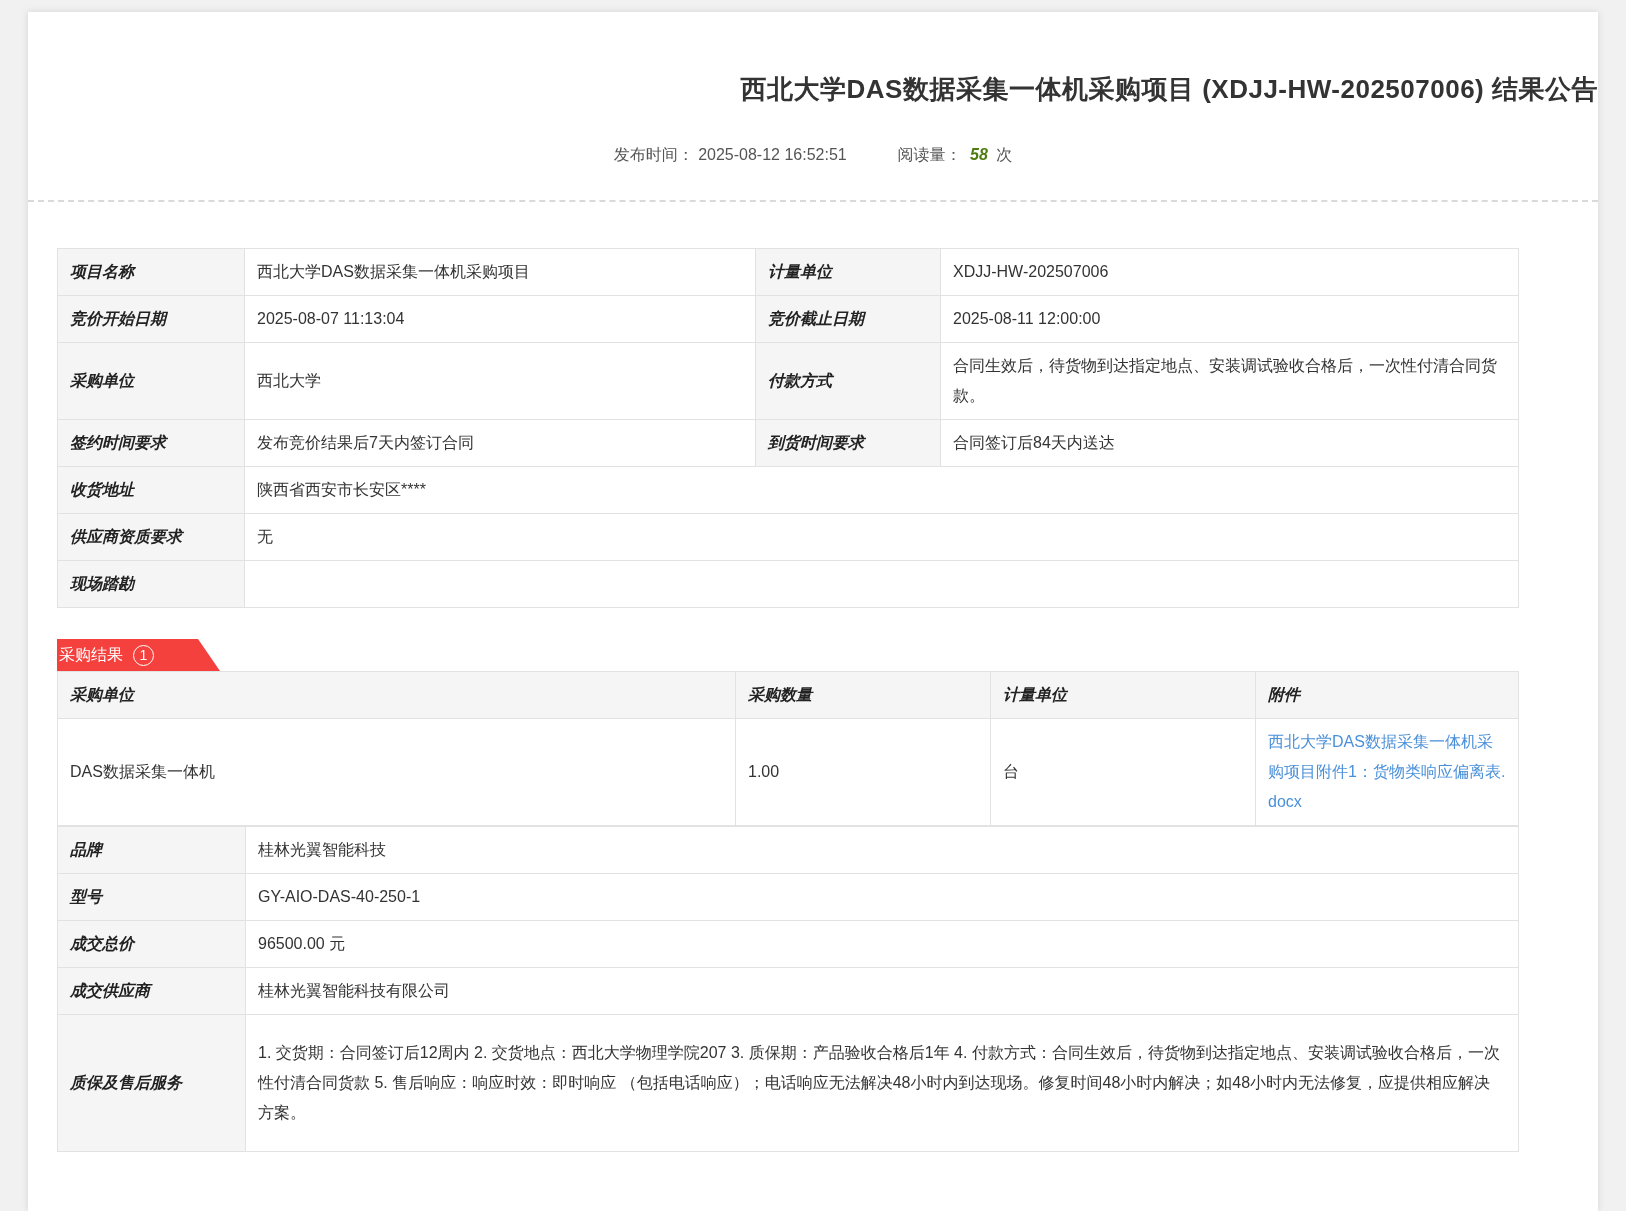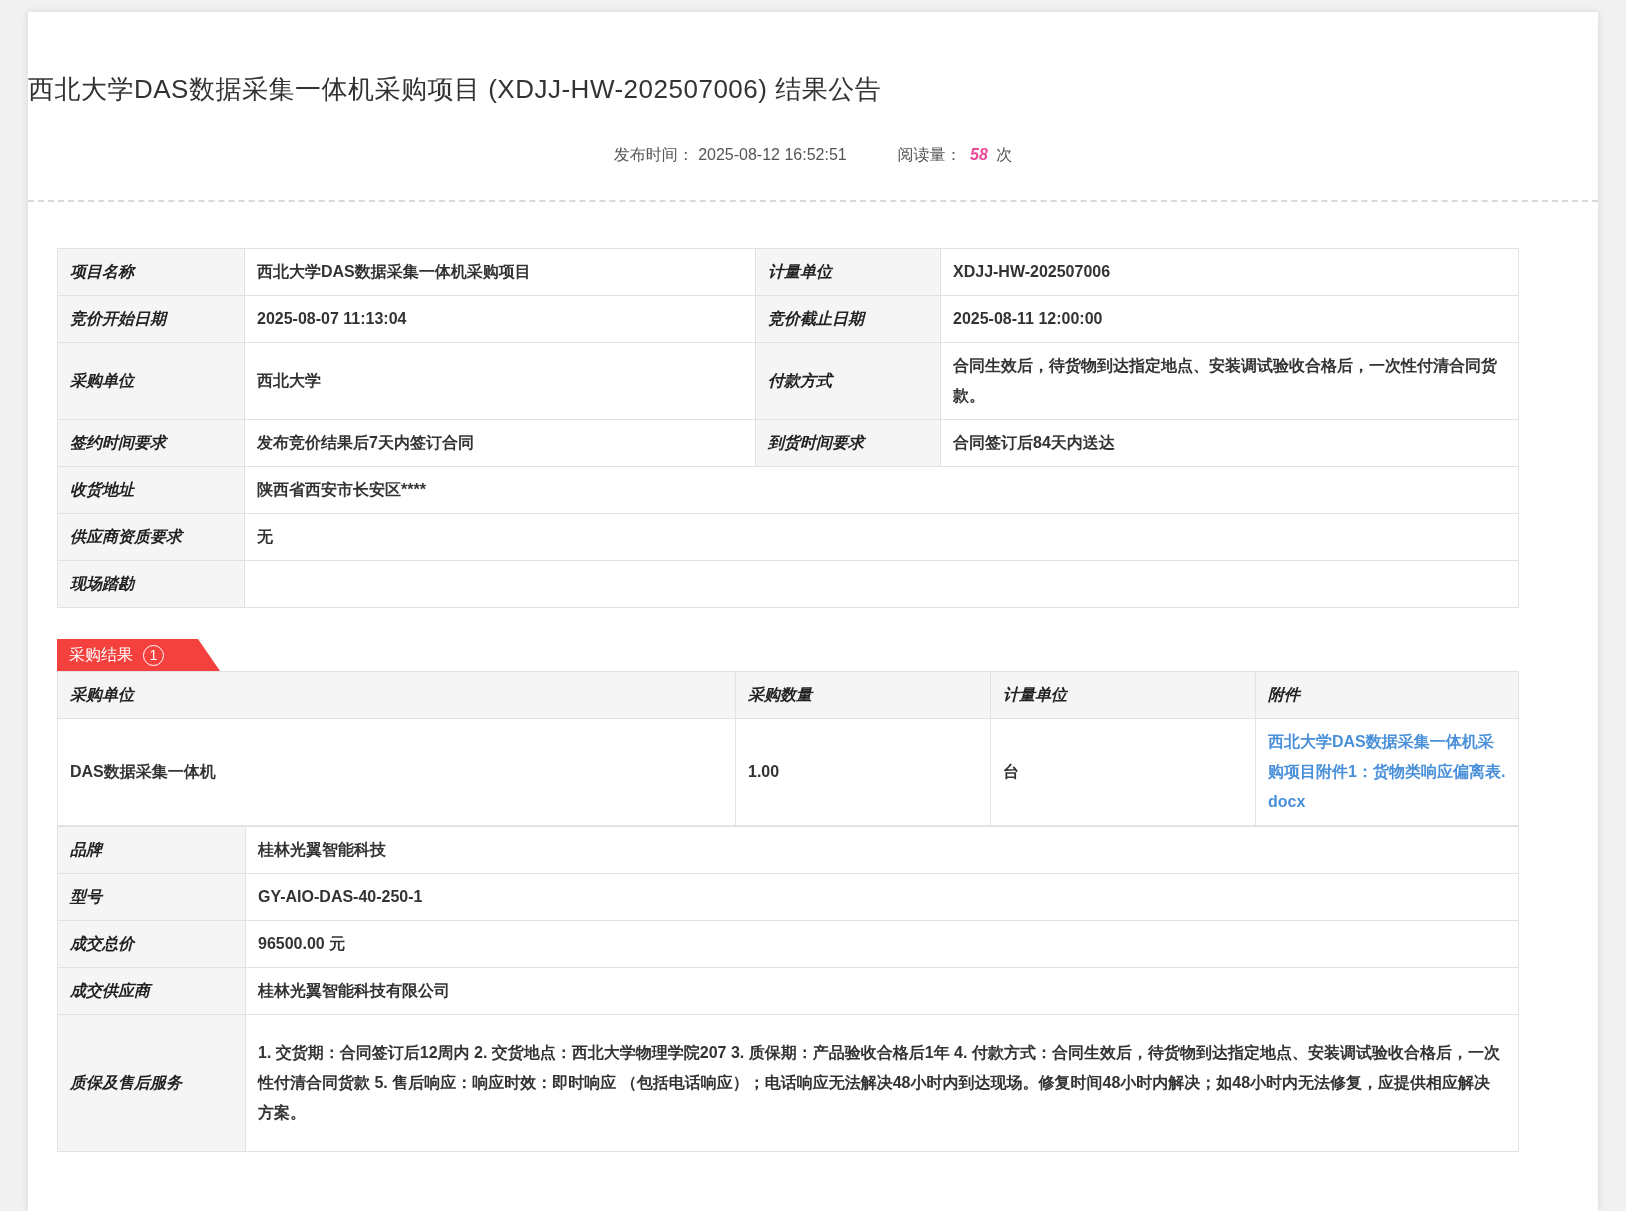--- a/index.html
+++ b/index.html
@@ -12,35 +12,35 @@
   .card {
     position: absolute;
     left: 28px; top: 12px;
     width: 1570px; height: 1199px;
     background: #ffffff;
     box-shadow: 0 0 7px rgba(0,0,0,0.12);
     overflow: hidden;
   }
   .page-title {
     margin-top: 60px;
-    text-align: left;
+    text-align: right;
     font-size: 26px;
-    font-weight: normal;
+    font-weight: bold;
     color: #333;
     letter-spacing: 0.5px;
   }
   .meta {
     margin-top: 38px;
     text-align: center;
     font-size: 16px;
     color: #555;
   }
   .meta .gap { display: inline-block; width: 42px; }
   .meta .views-count {
-    color: #ec4899;
+    color: #4d7c0f;
     font-style: italic;
     font-weight: bold;
     margin: 0 4px;
   }
   .divider {
     margin-top: 34px;
     border-top: 2px dashed #d9d9d9;
     width: 100%;
   }
   .content { padding-left: 29px; width: 1490px; }
@@ -54,36 +54,36 @@
     word-break: break-all;
     line-height: 30px;
   }
   td.label, th.hdr {
     background: #f5f5f5;
     font-weight: bold;
     color: #222;
     text-align: left;
     font-style: italic;
   }
-  td.value { background: #fff; color: #333; font-weight: bold; }
+  td.value { background: #fff; color: #333; font-weight: normal; }
   .red { color: #e8383d; font-weight: bold; }
 
   .info-table { margin-top: 46px; }
   .info-table tr { height: 45px; }
   .info-table tr.tall { height: 73px; }
 
   .section-tab {
     margin-top: 31px;
     position: relative;
     width: 163px; height: 32px;
     background: #f5413d;
     color: #fff;
     font-size: 16px;
     line-height: 32px;
-    padding-left: 12px;
+    padding-left: 2px;
     clip-path: polygon(0 0, calc(100% - 22px) 0, 100% 100%, 0 100%);
     display: flex;
     align-items: center;
     gap: 10px;
   }
   .tab-badge {
     display: inline-flex;
     align-items: center;
     justify-content: center;
     width: 21px; height: 21px;

